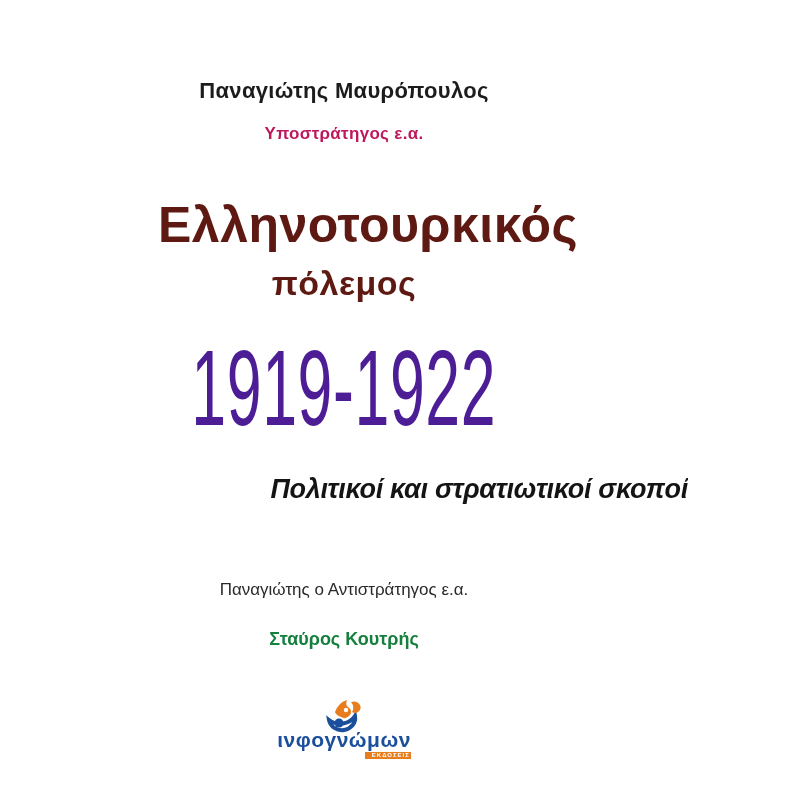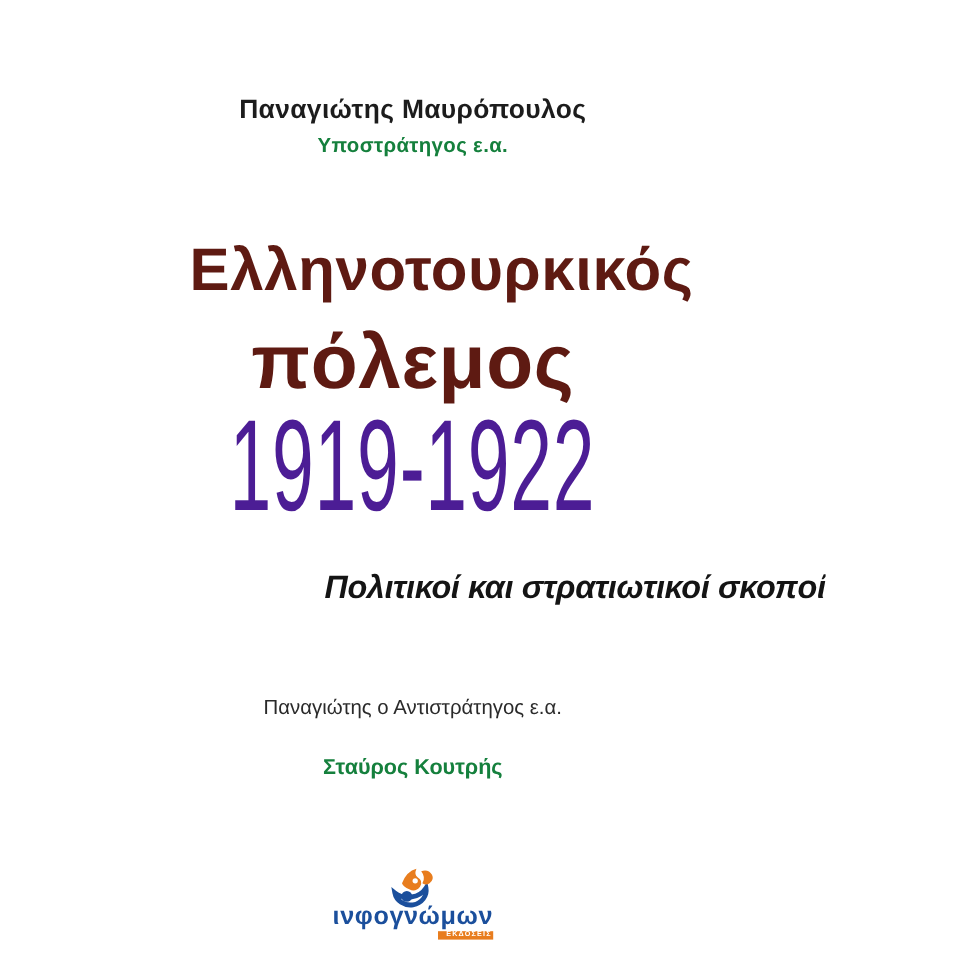--- a/index.html
+++ b/index.html
@@ -23,37 +23,37 @@
     white-space: nowrap;
   }
   .author-name {
     top: 78px;
     font-size: 22px;
     font-weight: bold;
     color: #1c1c1c;
     letter-spacing: 0.3px;
   }
   .author-rank {
-    top: 112px;
+    top: 124px;
     font-size: 17px;
     font-weight: bold;
-    color: #15803d;
+    color: #be185d;
     letter-spacing: 0.3px;
   }
   .title-line1 {
     top: 196px;
     font-size: 50px;
     font-weight: bold;
     color: #5e1a12;
     letter-spacing: 0.5px;
     padding-left: 48px;
   }
   .title-line2 {
     top: 264px;
-    font-size: 64px;
+    font-size: 34px;
     font-weight: bold;
     color: #5e1a12;
     letter-spacing: 0.5px;
   }
   .years {
     top: 338px;
     color: #4c1d95;
     line-height: 100px;
   }
   .years .squeeze {
@@ -80,21 +80,21 @@
     color: #2a2a2a;
   }
   .preface-name {
     top: 629px;
     font-size: 18px;
     font-weight: bold;
     color: #15803d;
   }
   .publisher {
     position: absolute;
-    top: 720px;
+    top: 696px;
     left: 0;
     right: 0;
     text-align: center;
   }
   .publisher-icon {
     display: block;
     margin: 0 auto -4px auto;
   }
   .publisher-wordmark {
     display: inline-block;

